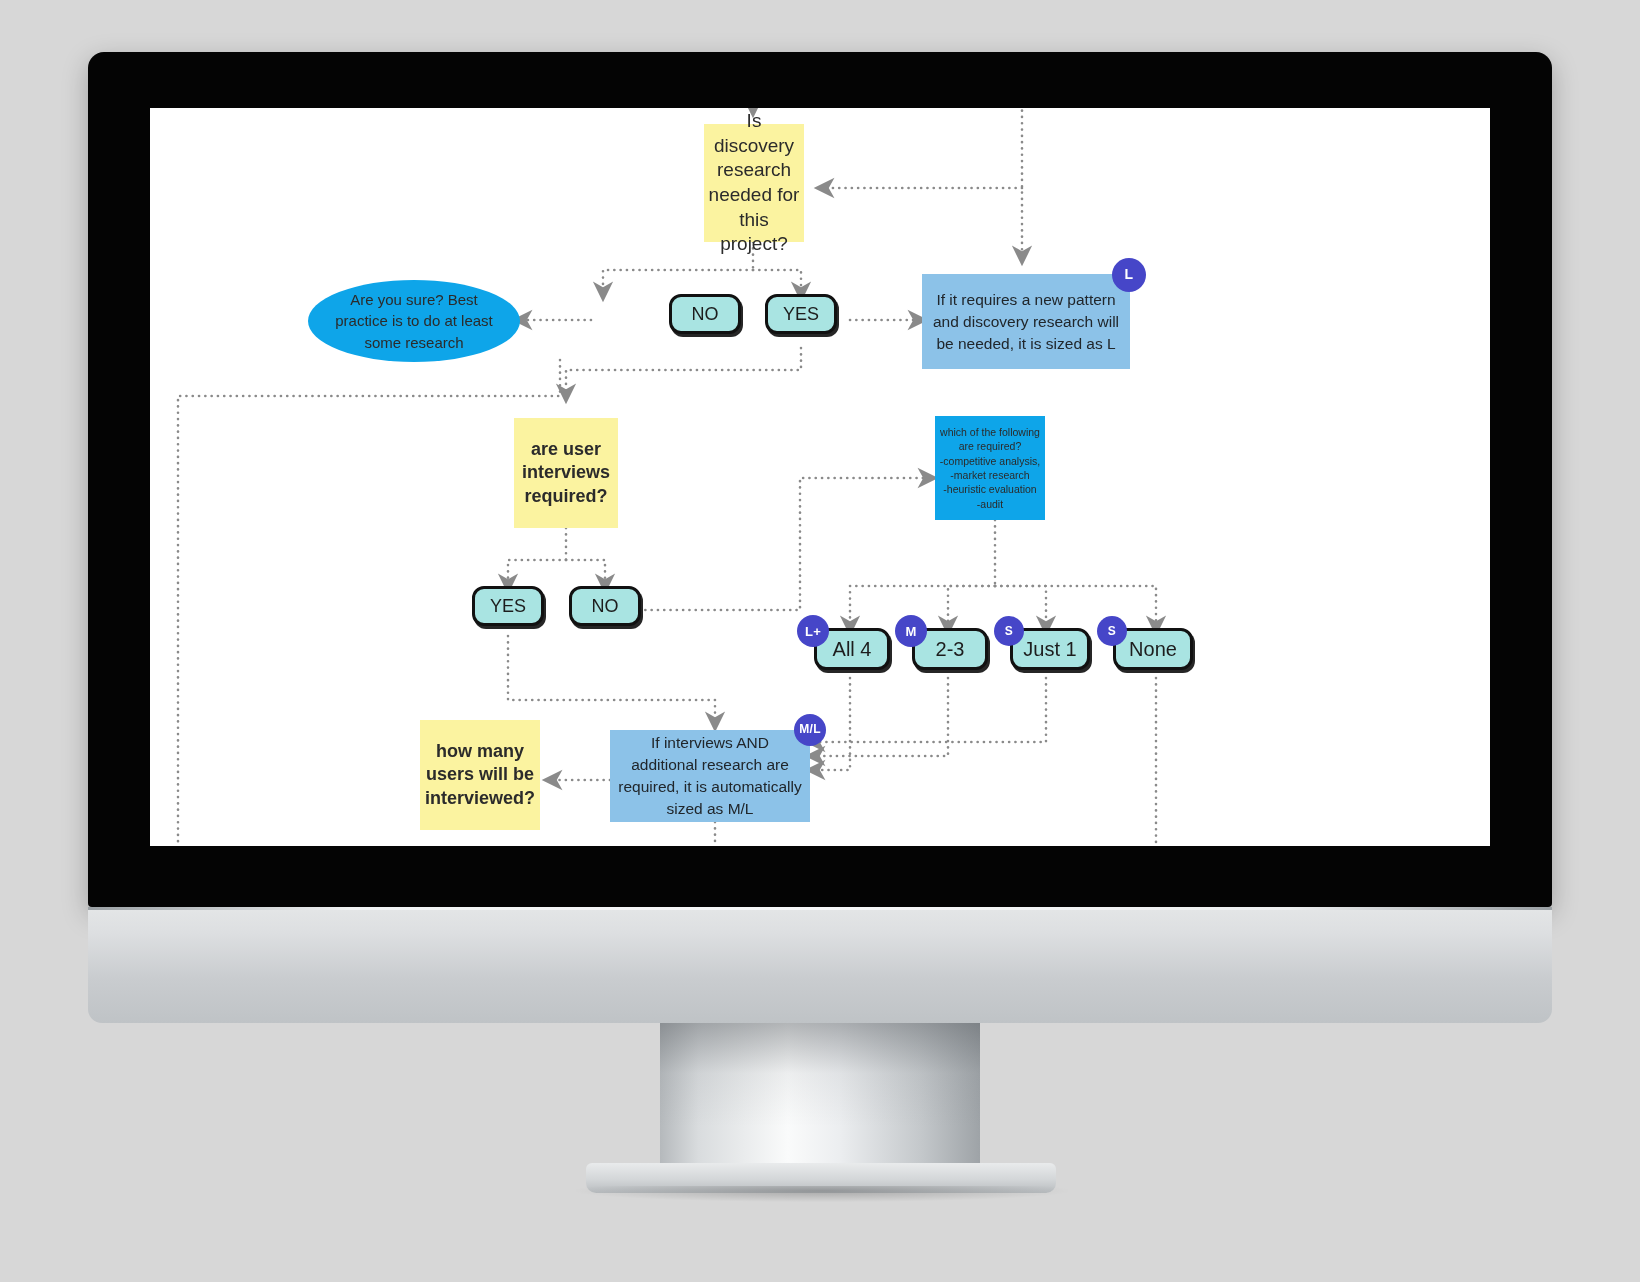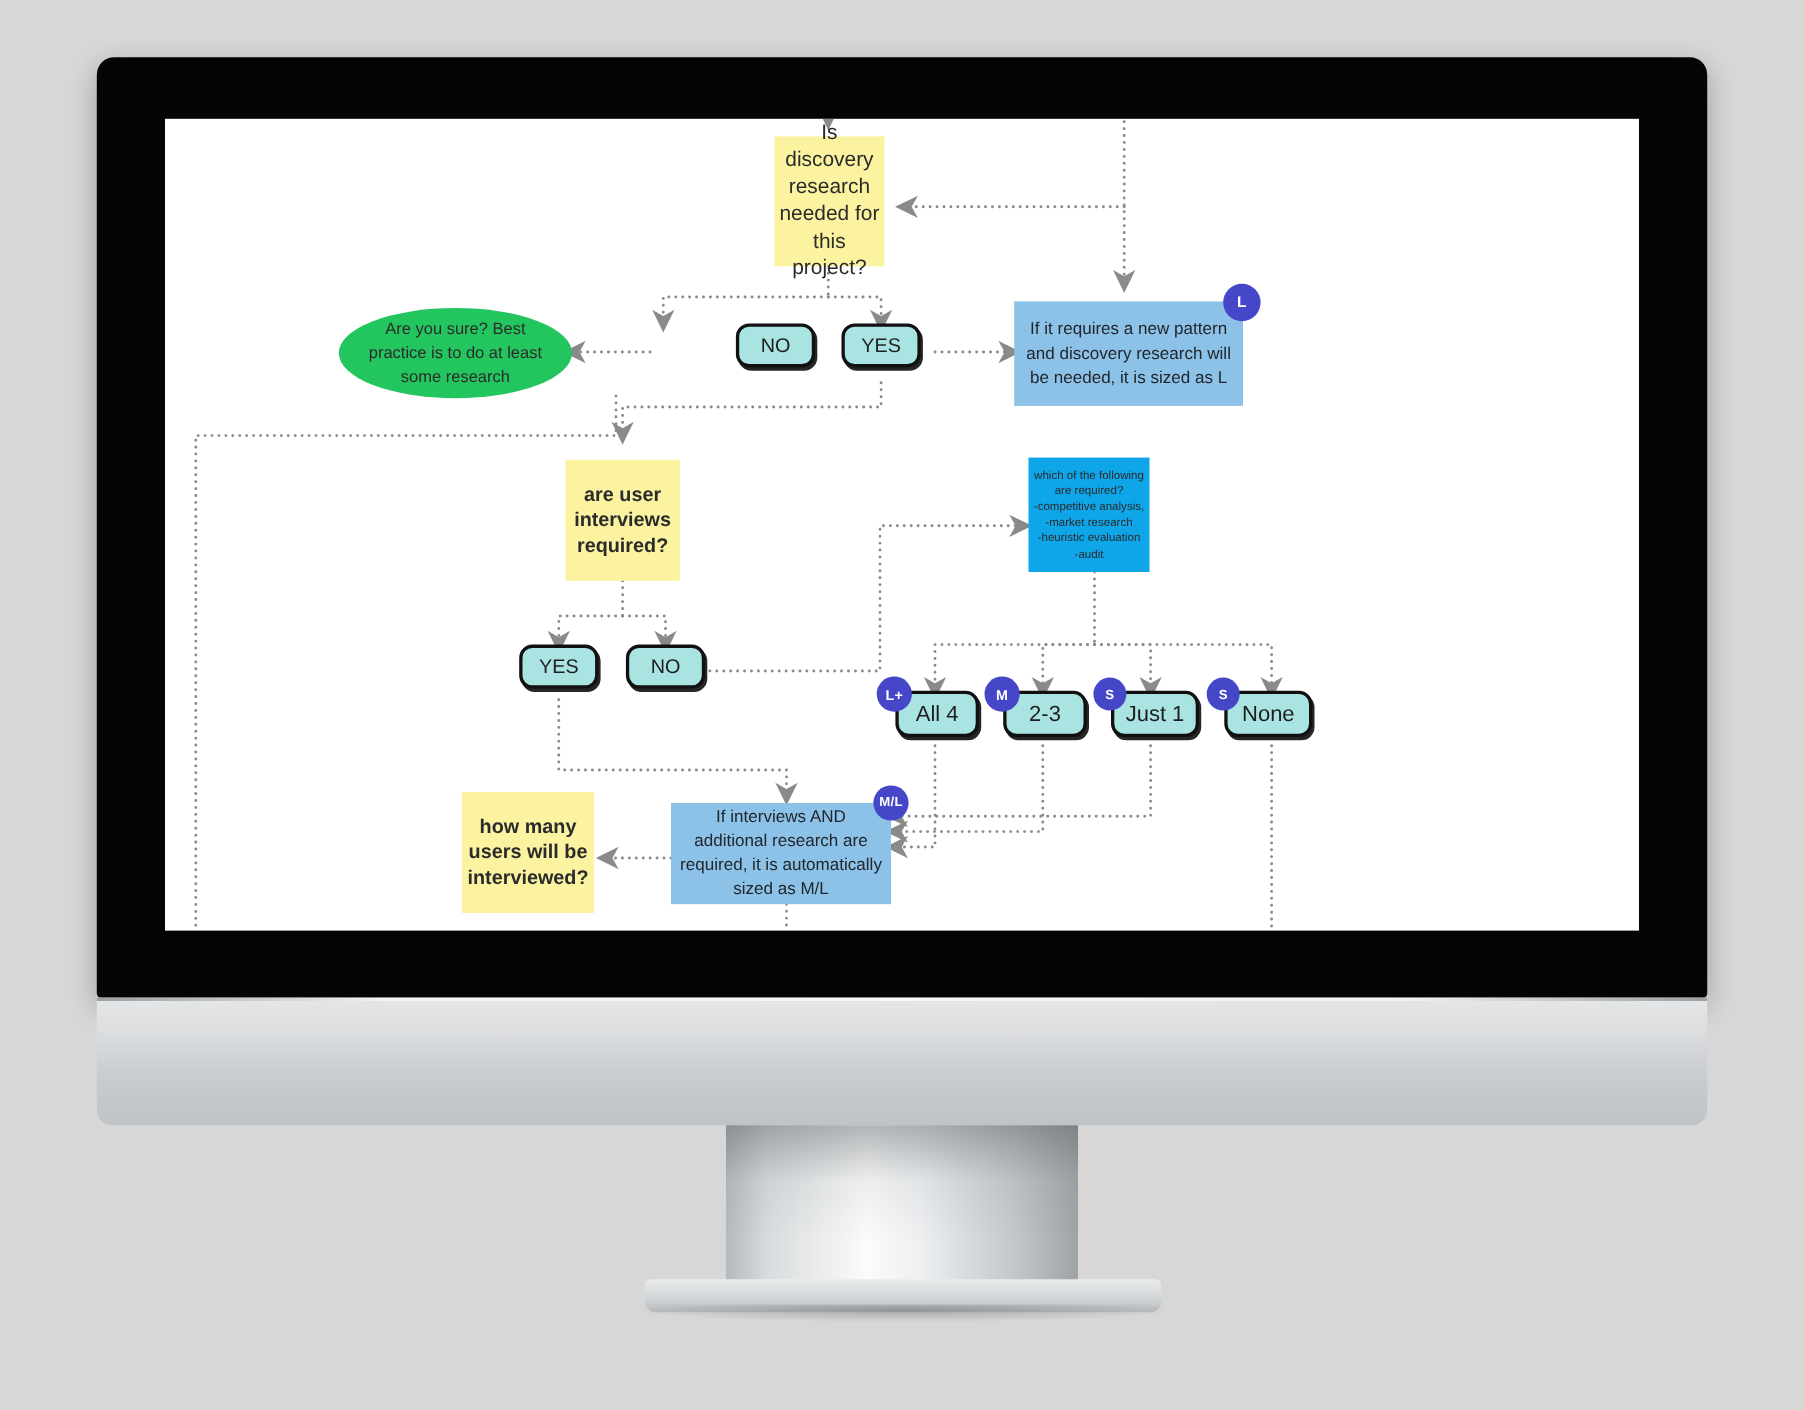--- a/index.html
+++ b/index.html
@@ -77,21 +77,21 @@
   }
   .chip.small{font-size:20px;}
 
   .infobox{
     background:#8cc2e8;color:#20262b;
     display:flex;align-items:center;justify-content:center;text-align:center;
     font-size:15.5px;line-height:1.42;padding:8px 8px;
   }
 
   .ellipse{
-    background:#22c55e;border-radius:50%;
+    background:#0ea5e9;border-radius:50%;
     display:flex;align-items:center;justify-content:center;text-align:center;
     color:#2b2b2b;font-size:15px;line-height:1.42;padding:0 22px;
   }
 
   .badge{
     position:absolute;border-radius:50%;
     background:#4646c8;color:#fff;
     display:flex;align-items:center;justify-content:center;
     font-weight:bold;letter-spacing:.3px;
   }

